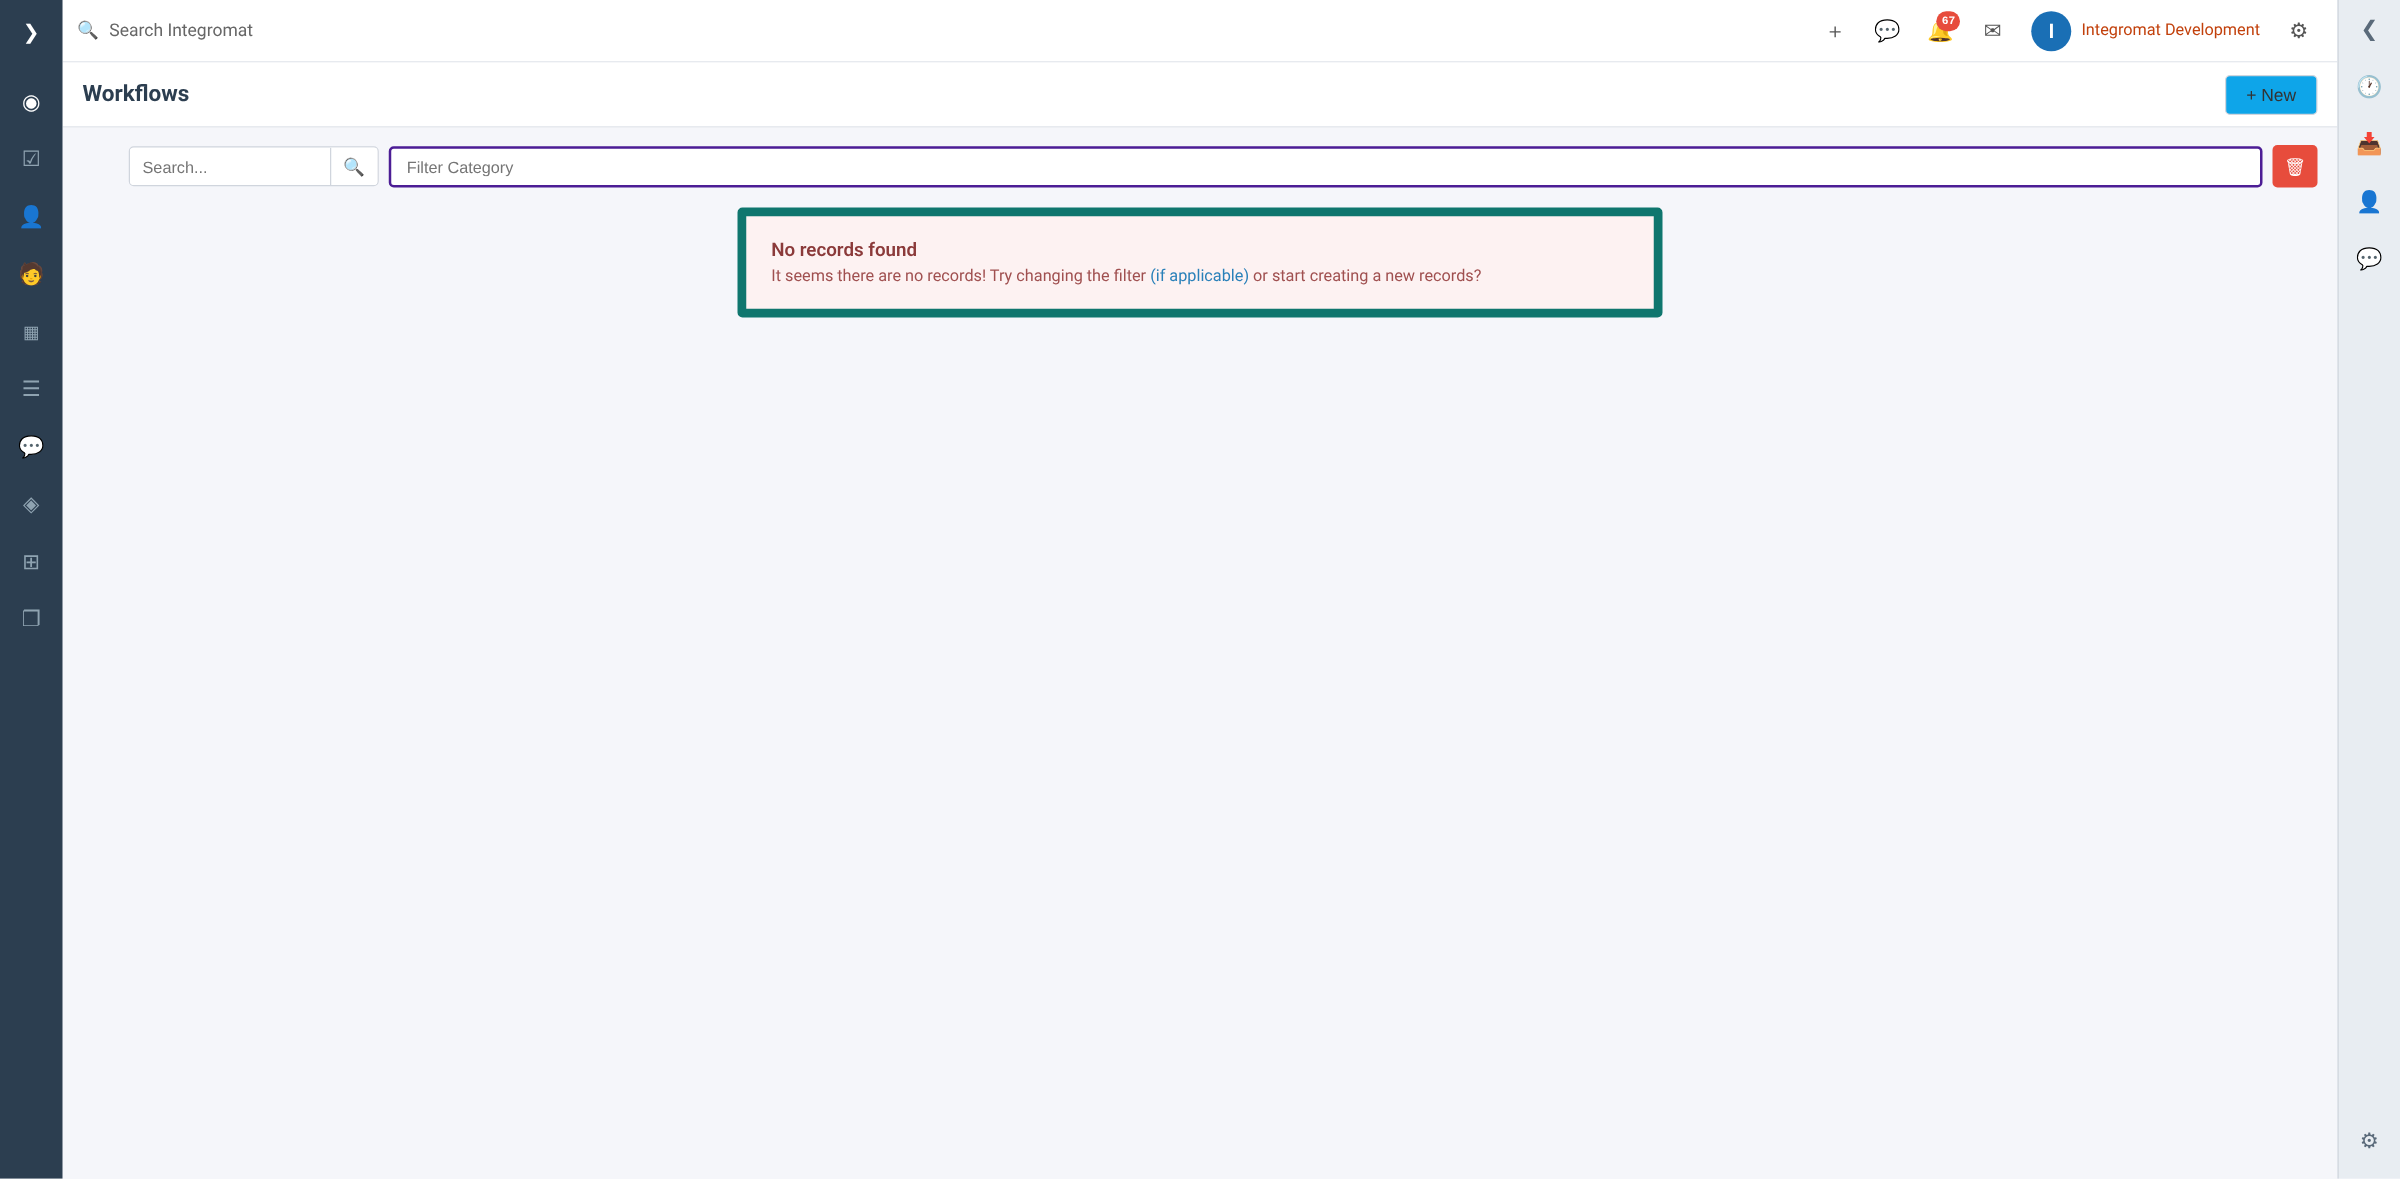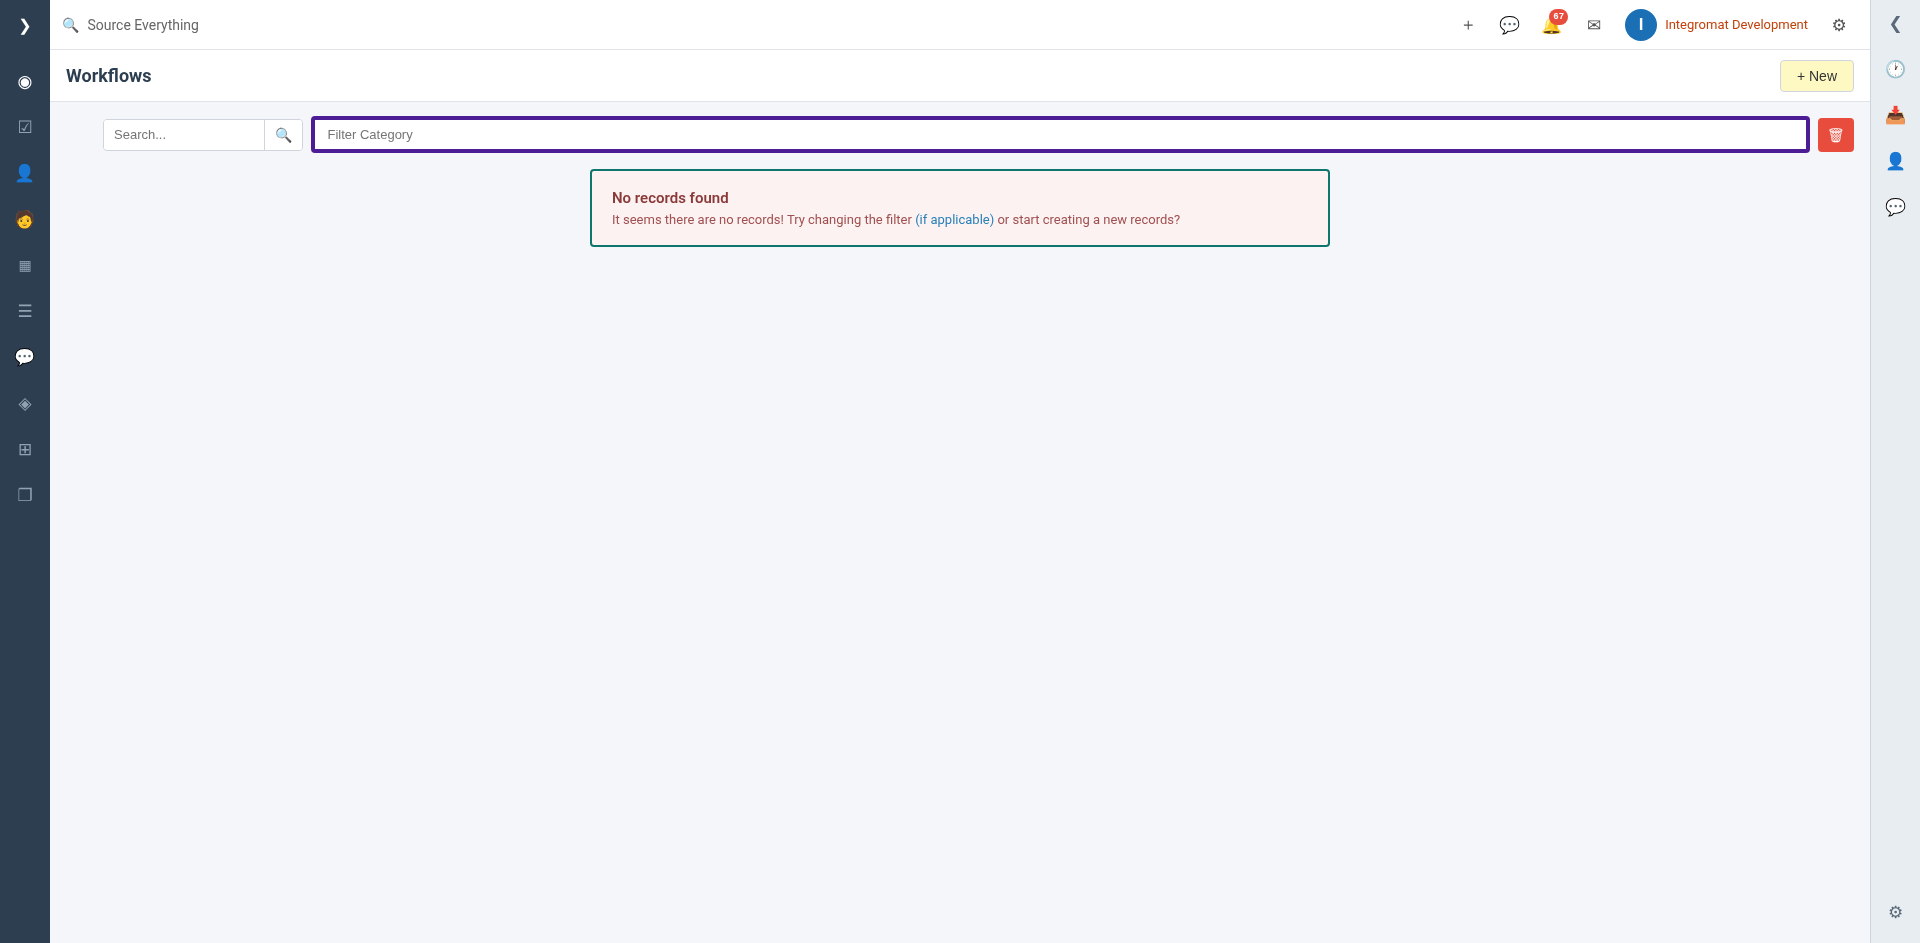--- a/index.html
+++ b/index.html
@@ -139,21 +139,21 @@
     }
     .page-title-text {
       font-size: 18px;
       font-weight: 700;
       color: #2c3e50;
     }
     .new-button {
       display: flex;
       align-items: center;
       gap: 5px;
-      background: #fef9c3;
+      background: #0ea5e9;
       border: 1px solid #d0d5dd;
       border-radius: 4px;
       padding: 7px 16px;
       font-size: 14px;
       color: #333;
       cursor: pointer;
       font-weight: 500;
     }
 
     
@@ -190,21 +190,21 @@
     .search-input-wrap .search-btn {
       background: #fff;
       border: none;
       border-left: 1px solid #d0d5dd;
       padding: 7px 10px;
       cursor: pointer;
       color: #555;
       font-size: 14px;
     }
     .filter-input {
-      border: 4px solid #4c1d95;
+      border: 2px solid #4c1d95;
       border-radius: 4px;
       background: #fff;
       padding: 7px 12px;
       font-size: 13px;
       color: #999;
       outline: none;
       flex: 1;
       cursor: pointer;
     }
     .delete-btn {
@@ -218,21 +218,21 @@
       justify-content: center;
       cursor: pointer;
       color: #fff;
       font-size: 14px;
       margin-left: auto;
     }
 
     
     .no-records-box {
       background: #fdf2f2;
-      border: 2px solid #0f766e;
+      border: 7px solid #0f766e;
       border-radius: 4px;
       padding: 18px 20px;
       max-width: 740px;
       margin: 0 auto;
       margin-top: 10px;
     }
     .no-records-title {
       font-size: 15px;
       font-weight: 600;
       color: #8b3a3a;
@@ -309,21 +309,21 @@
       <span>❐</span>
     </div>
   </nav>
 </div>
 
 <div class="main-area">
 
   <div class="top-header">
     <div class="search-everything">
       <span style="color:#999;">🔍</span>
-      <span>Source Everything</span>
+      <span>Search Integromat</span>
     </div>
     <div class="header-actions">
       <div class="header-action-btn">
         <span>＋</span>
       </div>
       <div class="header-action-btn">
         <span>💬</span>
       </div>
       <div class="header-action-btn">
         <span>🔔</span>

